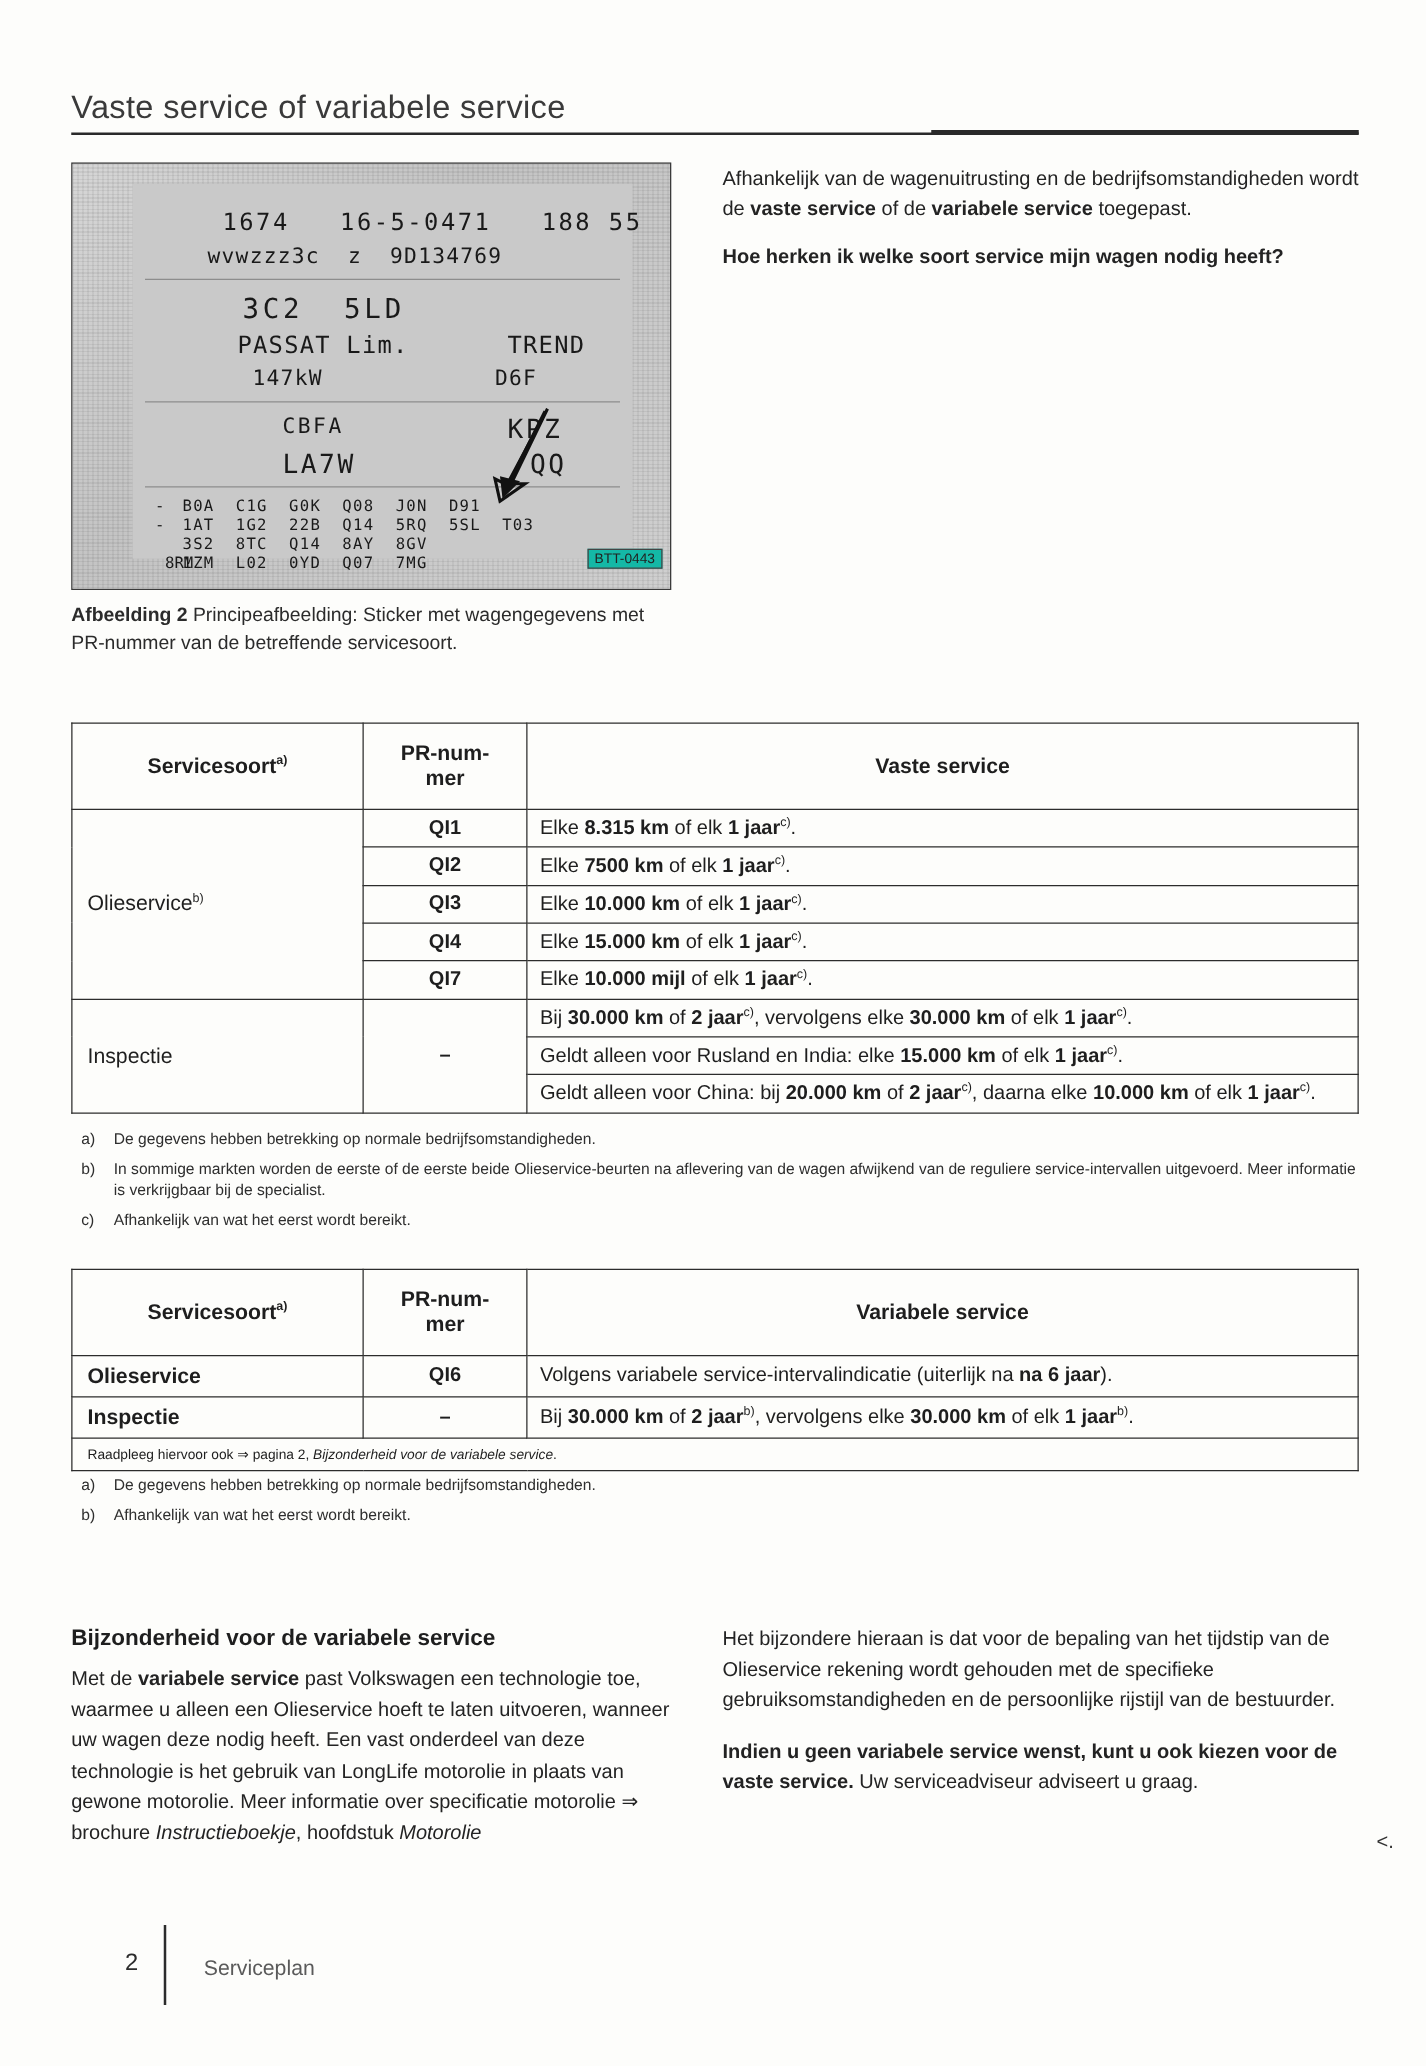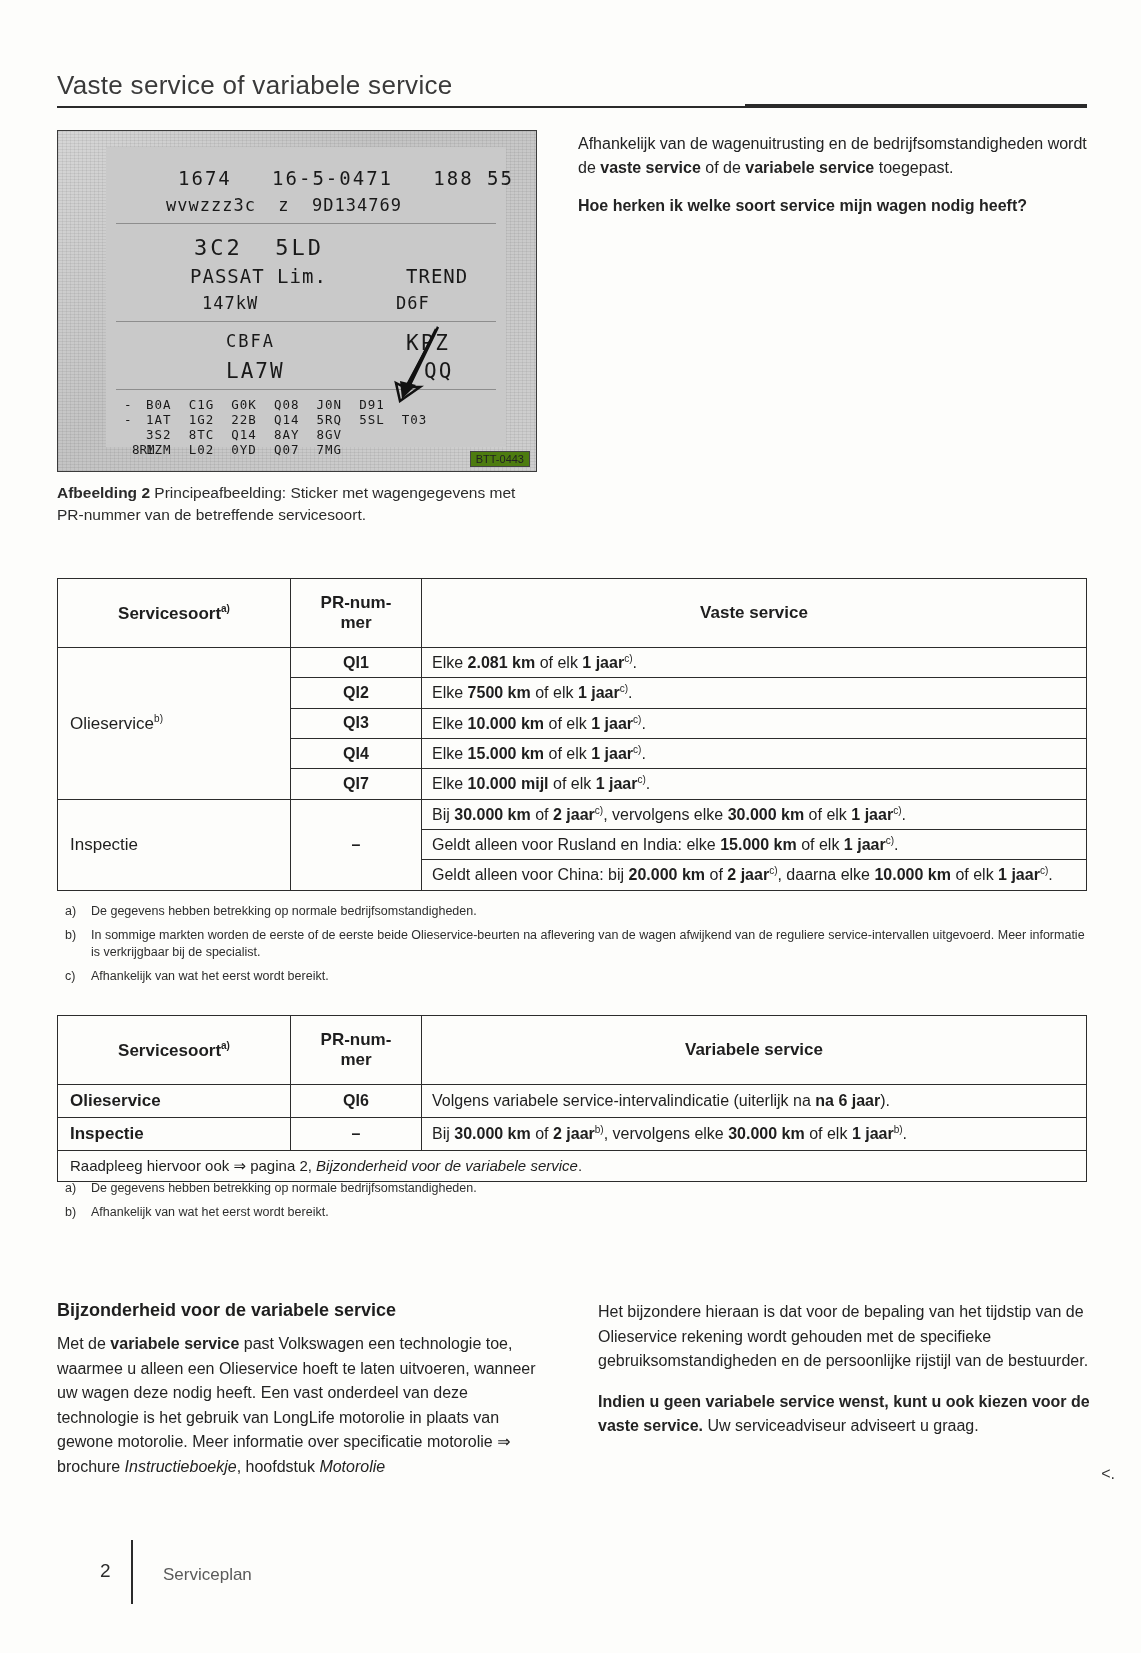--- a/index.html
+++ b/index.html
@@ -61,22 +61,22 @@
   .s-l6b{left:300px;top:184px;font-size:21px;letter-spacing:2px;}
   .s-l7{left:120px;top:212px;font-size:21px;letter-spacing:2px;}
   .s-l7b{left:318px;top:212px;font-size:21px;letter-spacing:2px;}
   .pr-block{position:absolute;left:40px;top:250px;font-size:12.5px;line-height:15px;white-space:pre;letter-spacing:1px;}
   .pr-dash{position:absolute;left:18px;top:250px;font-size:12.5px;line-height:15px;white-space:pre;}
   .pr-8rm{position:absolute;left:26px;top:295px;font-size:12.5px;white-space:pre;}
   .arrow{
     position:absolute;left:288px;top:178px;width:48px;height:78px;
   }
   .fig-code{
-    position:absolute;right:6px;bottom:4px;
-    border:1px solid #444;background:#4d7c0f;color:#222;
+    position:absolute;right:6px;bottom:16px;
+    border:1px solid #444;background:#14b8a6;color:#222;
     font-size:11px;padding:1px 5px;font-family:"Liberation Sans",sans-serif;
   }
   .fig-cap{
     position:absolute;left:57px;top:482px;width:470px;
     font-size:15.5px;line-height:22px;color:#2b2b2b;
   }
   .fig-cap b{font-weight:700;}
 
   
   .rc{
@@ -119,34 +119,34 @@
   .fn2{top:1180px;}
 
   
   .tbl2{
     position:absolute;left:57px;top:1015px;width:1030px;font-size:16px;color:#1e1e1e;
   }
   .tbl2 td,.tbl2 th{border:1px solid #2c2c2c;padding:6px 10px;vertical-align:middle;}
   .tbl2 th{font-weight:700;text-align:center;font-size:17px;padding:14px 8px;}
   .tbl2 .lbl{font-weight:700;font-size:17px;padding-left:12px;}
   .tbl2 .cc{text-align:center;font-weight:700;}
-  .tbl2 .note{padding:6px 12px;font-size:15px;}
+  .tbl2 .note{padding:6px 12px;font-size:11px;}
   .tbl2 .note i{font-style:italic;}
 
   
   .bot-h{
     position:absolute;left:57px;top:1300px;width:500px;
     font-size:18px;font-weight:700;color:#1e1e1e;
   }
   .bot-l{
     position:absolute;left:57px;top:1332px;width:495px;
     font-size:16px;line-height:24.5px;color:#232323;
   }
   .bot-r{
-    position:absolute;left:598px;top:1300px;width:510px;
+    position:absolute;left:578px;top:1300px;width:510px;
     font-size:16px;line-height:24.5px;color:#232323;
   }
   .bot-r p{margin:0 0 16px 0;}
   .bot-l p{margin:0;}
   i{font-style:italic;}
   .marker{
     position:absolute;right:26px;top:1465px;font-size:16px;color:#333;
   }
 
   
@@ -215,21 +215,21 @@
   <table class="tbl1">
     <tbody>
         <tr>
       <th class="col-a cell-head-a"><span>Servicesoort</span><sup>a)</sup></th>
       <th class="col-b">PR-num-<br>mer</th>
       <th>Vaste service</th>
     </tr>
     <tr>
       <td class="col-a leftlabel" rowspan="5"><span>Olieservice</span><sup>b)</sup></td>
       <td class="col-b cc">QI1</td>
-      <td class="rowtxt">Elke <b>2.081 km</b> of elk <b>1 jaar</b><sup>c)</sup>.</td>
+      <td class="rowtxt">Elke <b>8.315 km</b> of elk <b>1 jaar</b><sup>c)</sup>.</td>
     </tr>
     <tr>
       <td class="col-b cc">QI2</td>
       <td class="rowtxt">Elke <b>7500 km</b> of elk <b>1 jaar</b><sup>c)</sup>.</td>
     </tr>
     <tr>
       <td class="col-b cc">QI3</td>
       <td class="rowtxt">Elke <b>10.000 km</b> of elk <b>1 jaar</b><sup>c)</sup>.</td>
     </tr>
     <tr>

